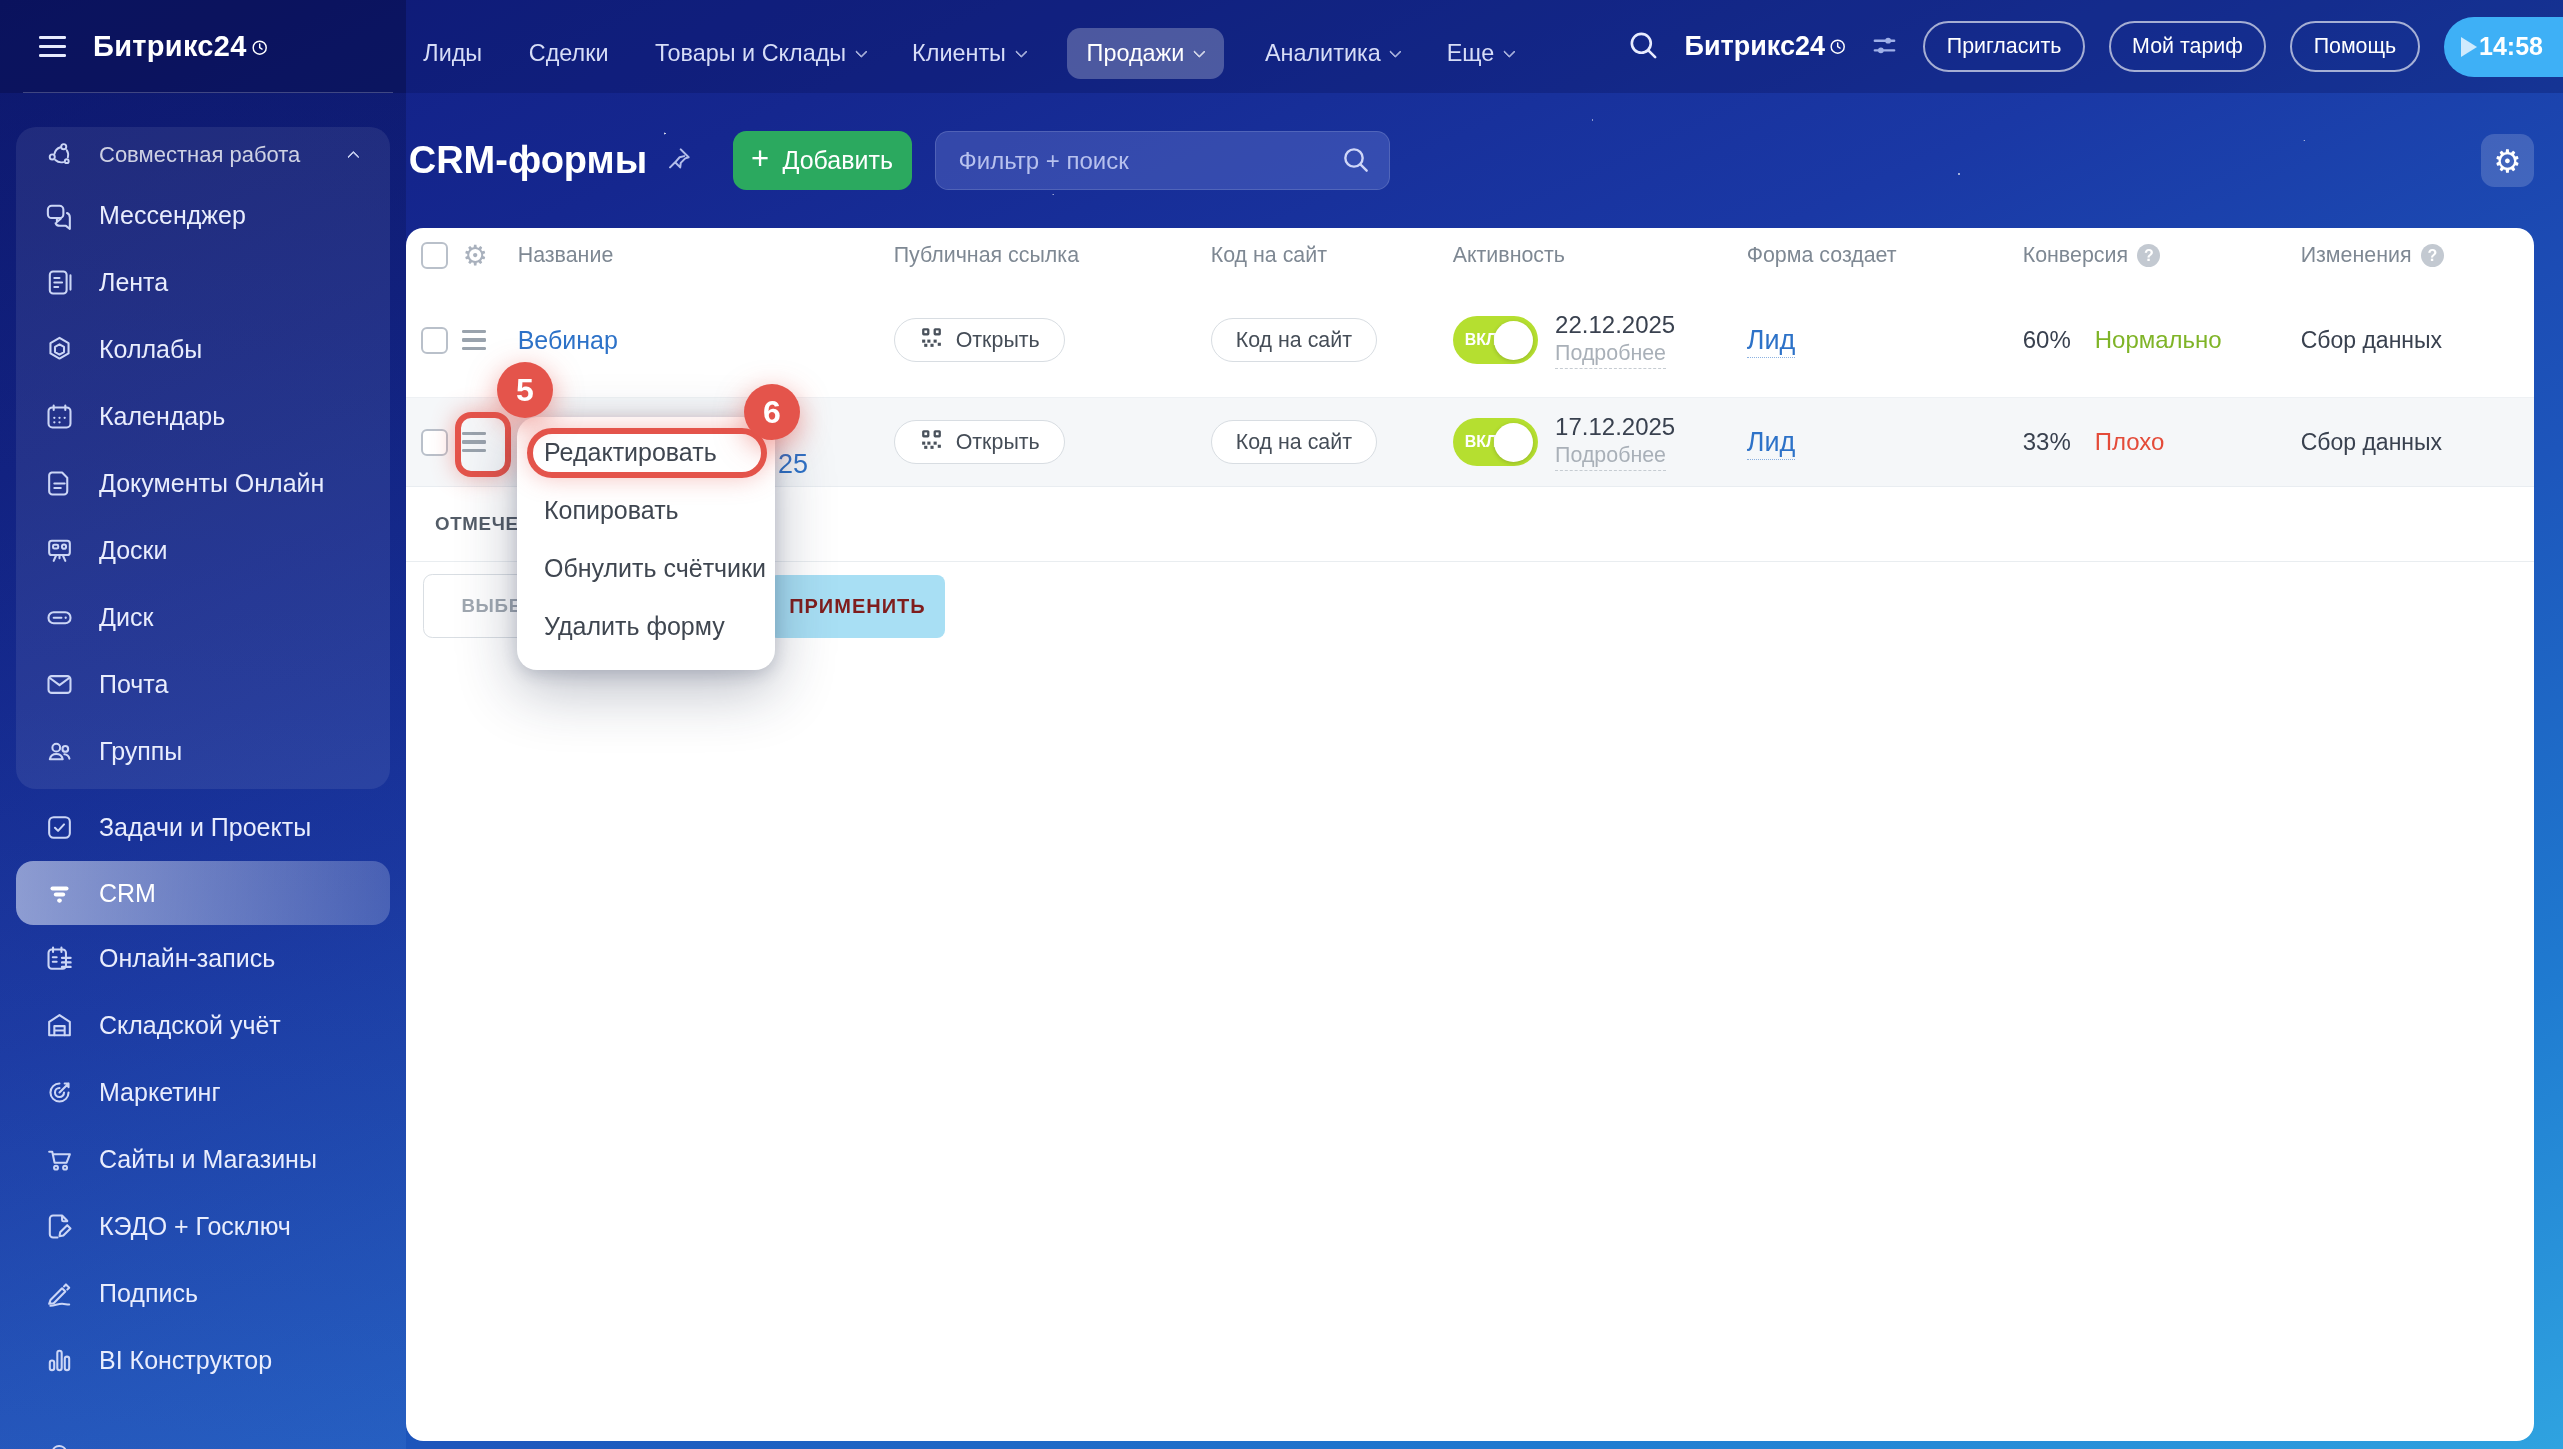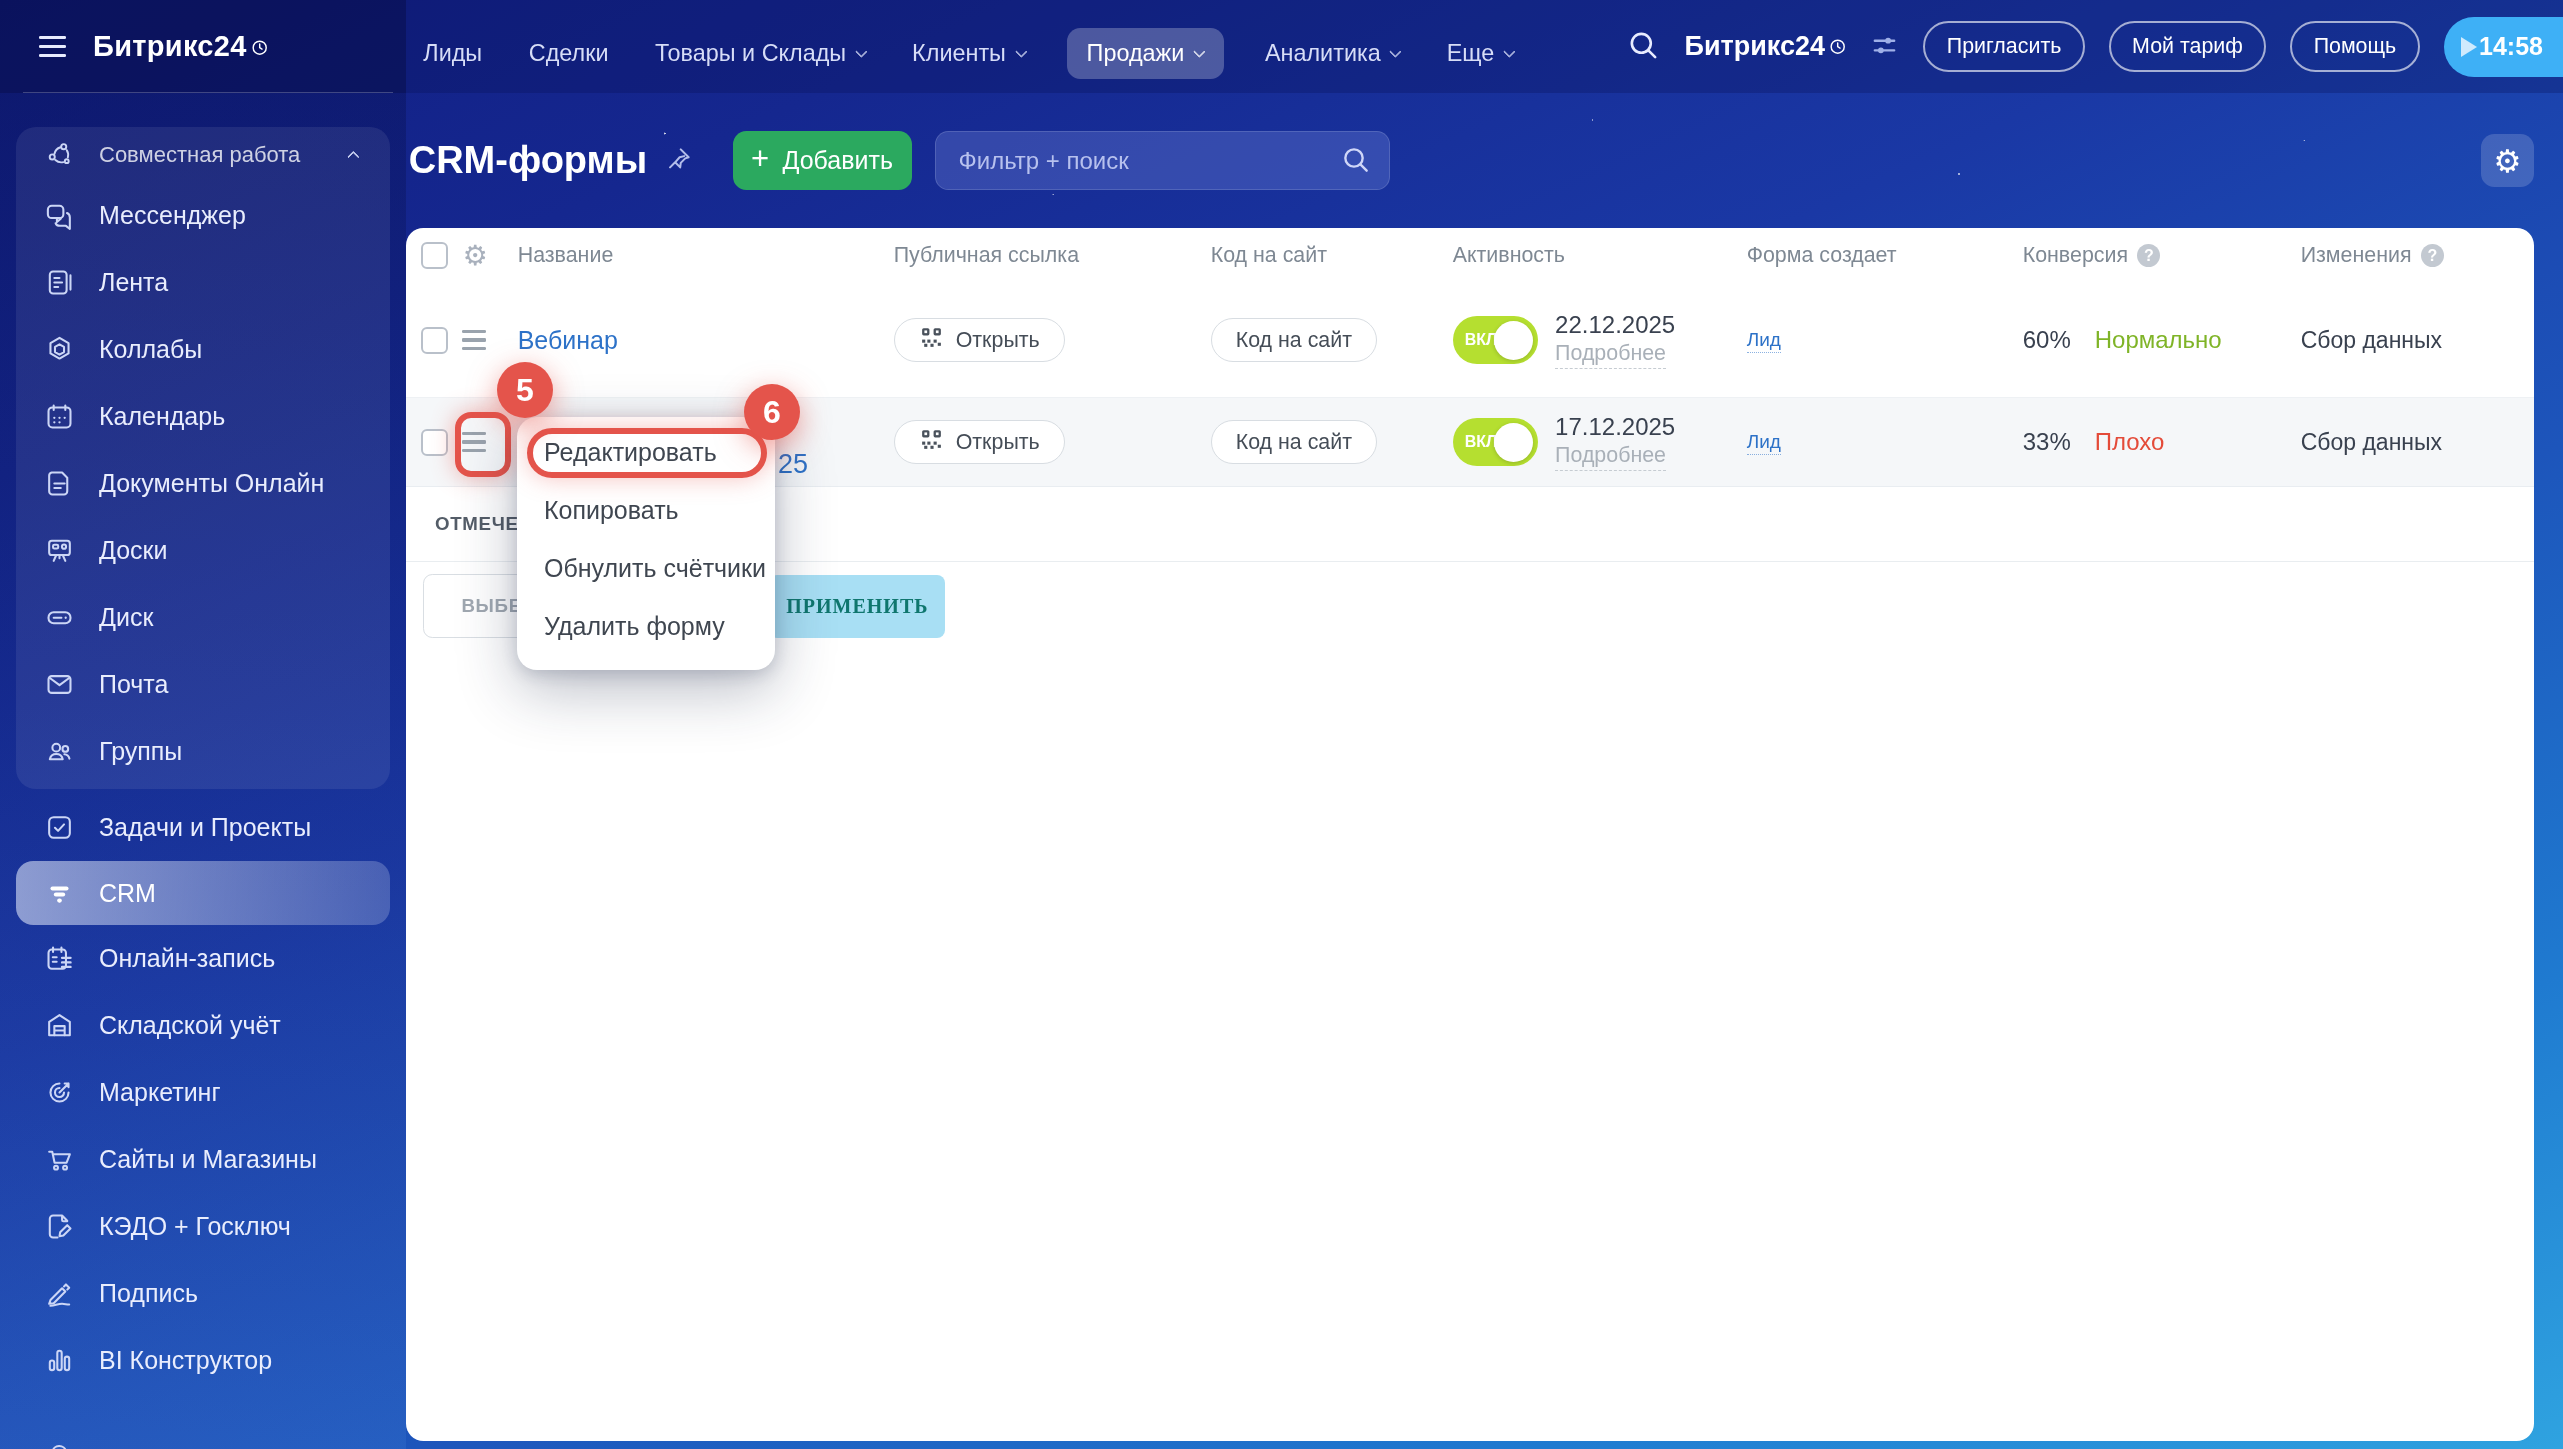--- a/index.html
+++ b/index.html
@@ -94,35 +94,35 @@
     border:1.3px solid #d8dde2; border-radius:667px; font-size:21.4px; color:#454d57; cursor:pointer; font-family:inherit; }
   .qr svg { width:25px; height:25px; }
   .act { display:flex; align-items:center; gap:17.4px; }
   .toggle { position:relative; width:85px; height:48px; background:#b5df30; border-radius:24px; flex:none; cursor:pointer; }
   .toggle .tl { position:absolute; left:12px; top:50%; transform:translateY(-50%); color:#fff; font-size:16px; font-weight:bold; }
   .toggle .knob { position:absolute; right:4.7px; top:4.7px; width:39px; height:39px; background:#fff; border-radius:50%;
     box-shadow:0 1.3px 4px rgba(0,0,0,.18); }
   .dts { display:flex; flex-direction:column; gap:2.7px; }
   .date { color:#39414f; font-size:24px; }
   .more { color:#a9b0b8; font-size:21.4px; border-bottom:1.3px dashed #c6ccd2; align-self:flex-start; padding-bottom:2px; cursor:pointer; }
-  .lead { color:#2d72c8; font-size:19px; border-bottom:1.3px dotted rgba(45,114,200,.55); align-self:center; padding-bottom:2px; cursor:pointer; }
+  .lead { color:#2d72c8; font-size:27px; border-bottom:1.3px dotted rgba(45,114,200,.55); align-self:center; padding-bottom:2px; cursor:pointer; }
   .cellflex { display:flex; align-items:center; gap:24px;text-align:right; }
   .pct { color:#39414f; font-size:24px; }
   .q-green { color:#7fb427; font-size:24px; }
   .q-red { color:#e44b39; font-size:24px; }
   .chg { color:#39414f; font-size:23px; }
   .help { width:23px; height:23px; border-radius:50%; background:#c3c9d1; color:#fff; font-size:16px; font-weight:bold;
     display:flex; align-items:center; justify-content:center; cursor:pointer; flex:none; }
   .marked-row { height:75px; border-bottom:1.3px solid #e9edf0; display:flex; align-items:center; padding-left:29px; }
   .marked { color:#545d68; font-size:18.7px; font-weight:bold; letter-spacing:0.7px; }
   .actions { display:flex; align-items:center; padding:12px 0 0 17.4px; }
   .choose-btn { width:298px; height:64px; background:#fff; border:1.3px solid #d9dee3; border-radius:9.3px;
     display:flex; align-items:center; padding-left:37px; color:#a0a8b1; font-size:18.7px; font-weight:bold; letter-spacing:0.7px; cursor:pointer; font-family:inherit; }
   .apply-btn { margin-left:48px; width:176px; height:63px; background:#a8dff4; border:none; border-radius:8px;
-    color:#0f766e; font-size:20px; font-weight:bold; letter-spacing:1px; cursor:pointer; font-family:Liberation Serif, serif; }
+    color:#7f1d1d; font-size:20px; font-weight:bold; letter-spacing:1px; cursor:pointer; font-family:Liberation Sans, sans-serif; }
 
   
   .ctx { position:absolute; left:517px; top:417px; width:258px; border-radius:20px; background:#fff; z-index:40;
     box-shadow:0 20px 60px rgba(30,40,70,.30), 0 4px 16px rgba(30,40,70,.18); padding:6.7px 0 14.7px 0; }
   .ctx-item { height:58px; display:flex; align-items:center; padding-left:27px; color:#3f4650; font-size:25px; cursor:pointer; }
   .red-ring { position:absolute; left:10px; top:4.7px; width:240px; height:50px; border:6px solid #e4544b; border-radius:27px;
     pointer-events:none; box-shadow:0 0 24px rgba(228,84,75,.35); }
   .ham-ring { position:absolute; left:455px; top:412px; width:56px; height:65px; border:6px solid #e4544b; border-radius:16px;
     z-index:35; box-shadow:0 0 23px rgba(228,84,75,.45); pointer-events:none; }
   .badge { position:absolute; width:56px; height:56px; border-radius:50%; background:#e4544b; color:#fff; font-size:32px;

